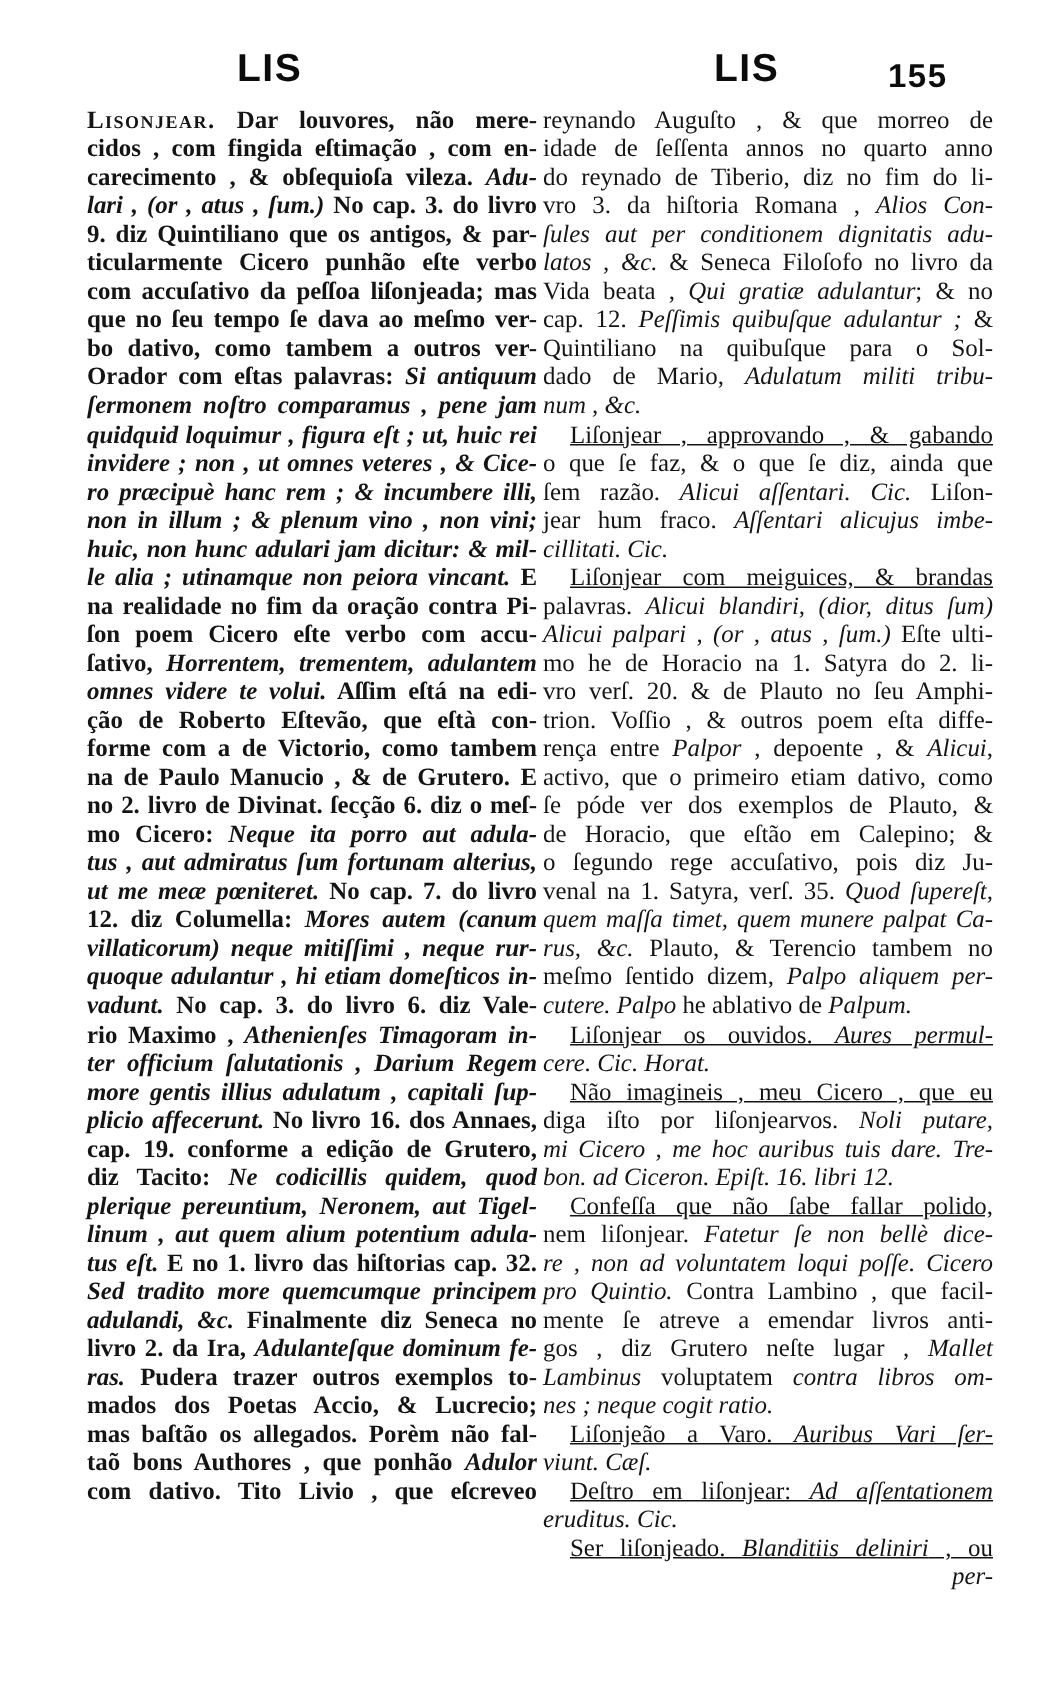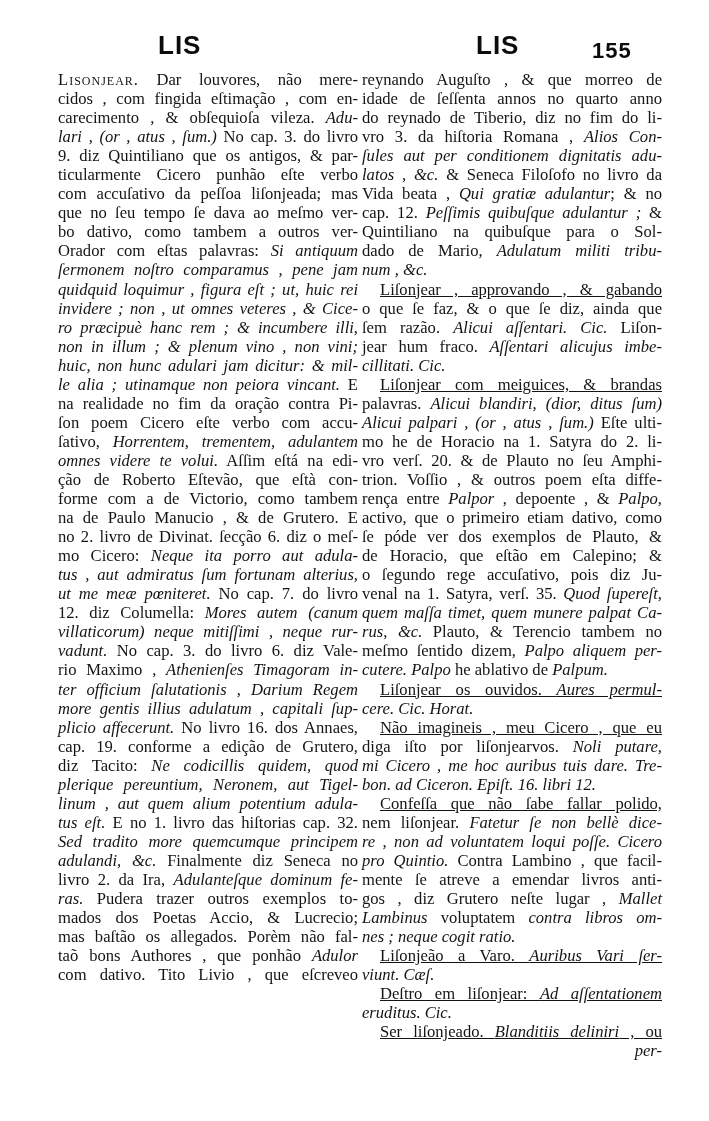--- a/index.html
+++ b/index.html
@@ -4,21 +4,21 @@
 <style>
   html, body { margin: 0; padding: 0; background: #ffffff; }
   body { width: 709px; height: 1121px; position: relative; overflow: hidden;
          font-family: "DejaVu Serif", "Liberation Serif", serif; color: #111; }
   .header { position: absolute; top: 30px; font-family: Liberation Sans, sans-serif;
             font-weight: bold; font-size: 26px; color: #0c0c0c; letter-spacing: 1px; }
   #hdr-left { left: 158px; }
   #hdr-right { left: 476px; }
   #page-num { left: 592px; top: 38px; font-size: 22px; }
   .col { position: absolute; top: 70px; width: 300px; }
-  #col-left { left: 58px; }
+  #col-left { left: 58px; font-weight: bold; }
   #col-right { left: 362px; }
   .ln { height: 19.05px; line-height: 19px; font-family: "Liberation Serif", serif;
         font-size: 16.6px; white-space: nowrap; text-align: justify; text-align-last: justify;
         color: #141414; }
   .ln.indent { padding-left: 18px; text-decoration: underline; }
   .ln.last { text-align-last: left; }
   .ln.right { text-align: right; text-align-last: right; }
   .sc { font-variant: small-caps; letter-spacing: 1px; }
   i { font-style: italic; }
 </style>
@@ -53,20 +53,21 @@
     <div class="ln "><i>omnes videre te volui.</i> Aſſim eſtá na edi-</div>
     <div class="ln ">ção de Roberto Eſtevão, que eſtà con-</div>
     <div class="ln ">forme com a de Victorio, como tambem</div>
     <div class="ln ">na de Paulo Manucio , &amp; de Grutero. E</div>
     <div class="ln ">no 2. livro de Divinat. ſecção 6. diz o meſ-</div>
     <div class="ln ">mo Cicero: <i>Neque ita porro aut adula-</i></div>
     <div class="ln "><i>tus , aut admiratus ſum fortunam alterius,</i></div>
     <div class="ln "><i>ut me meæ pœniteret.</i> No cap. 7. do livro</div>
     <div class="ln ">12. diz Columella: <i>Mores autem (canum</i></div>
     <div class="ln "><i>villaticorum) neque mitiſſimi , neque rur-</i></div>
+    <div class="ln "><i>quoque adulantur , hi etiam domeſticos in-</i></div>
     <div class="ln "><i>vadunt.</i> No cap. 3. do livro 6. diz Vale-</div>
     <div class="ln ">rio Maximo , <i>Athenienſes Timagoram in-</i></div>
     <div class="ln "><i>ter officium ſalutationis , Darium Regem</i></div>
     <div class="ln "><i>more gentis illius adulatum , capitali ſup-</i></div>
     <div class="ln "><i>plicio affecerunt.</i> No livro 16. dos Annaes,</div>
     <div class="ln ">cap. 19. conforme a edição de Grutero,</div>
     <div class="ln ">diz Tacito: <i>Ne codicillis quidem, quod</i></div>
     <div class="ln "><i>plerique pereuntium, Neronem, aut Tigel-</i></div>
     <div class="ln "><i>linum , aut quem alium potentium adula-</i></div>
     <div class="ln "><i>tus eſt.</i> E no 1. livro das hiſtorias cap. 32.</div>
@@ -95,21 +96,21 @@
     <div class="ln ">o que ſe faz, &amp; o que ſe diz, ainda que</div>
     <div class="ln ">ſem razão. <i>Alicui aſſentari. Cic.</i> Liſon-</div>
     <div class="ln ">jear hum fraco. <i>Aſſentari alicujus imbe-</i></div>
     <div class="ln last"><i>cillitati. Cic.</i></div>
     <div class="ln indent">Liſonjear com meiguices, &amp; brandas</div>
     <div class="ln ">palavras. <i>Alicui blandiri, (dior, ditus ſum)</i></div>
     <div class="ln "><i>Alicui palpari , (or , atus , ſum.)</i> Eſte ulti-</div>
     <div class="ln ">mo he de Horacio na 1. Satyra do 2. li-</div>
     <div class="ln ">vro verſ. 20. &amp; de Plauto no ſeu Amphi-</div>
     <div class="ln ">trion. Voſſio , &amp; outros poem eſta diffe-</div>
-    <div class="ln ">rença entre <i>Palpor</i> , depoente , &amp; <i>Palpo</i>,</div>
+    <div class="ln ">rença entre <i>Palpor</i> , depoente , &amp; <i>Alicui</i>,</div>
     <div class="ln ">activo, que o primeiro etiam dativo, como</div>
     <div class="ln ">ſe póde ver dos exemplos de Plauto, &amp;</div>
     <div class="ln ">de Horacio, que eſtão em Calepino; &amp;</div>
     <div class="ln ">o ſegundo rege accuſativo, pois diz Ju-</div>
     <div class="ln ">venal na 1. Satyra, verſ. 35. <i>Quod ſupereſt,</i></div>
     <div class="ln "><i>quem maſſa timet, quem munere palpat Ca-</i></div>
     <div class="ln "><i>rus, &amp;c.</i> Plauto, &amp; Terencio tambem no</div>
     <div class="ln ">meſmo ſentido dizem, <i>Palpo aliquem per-</i></div>
     <div class="ln last"><i>cutere. Palpo</i> he ablativo de <i>Palpum.</i></div>
     <div class="ln indent">Liſonjear os ouvidos. <i>Aures permul-</i></div>

